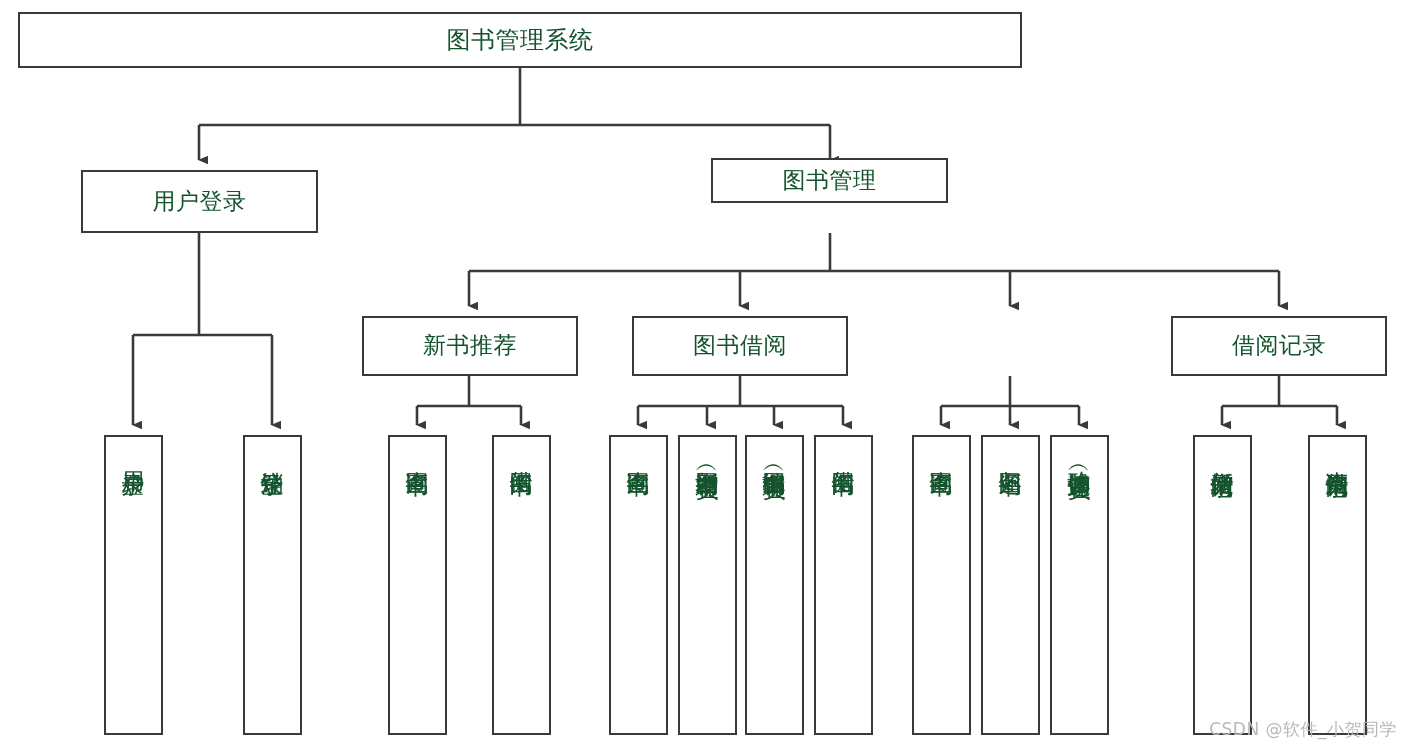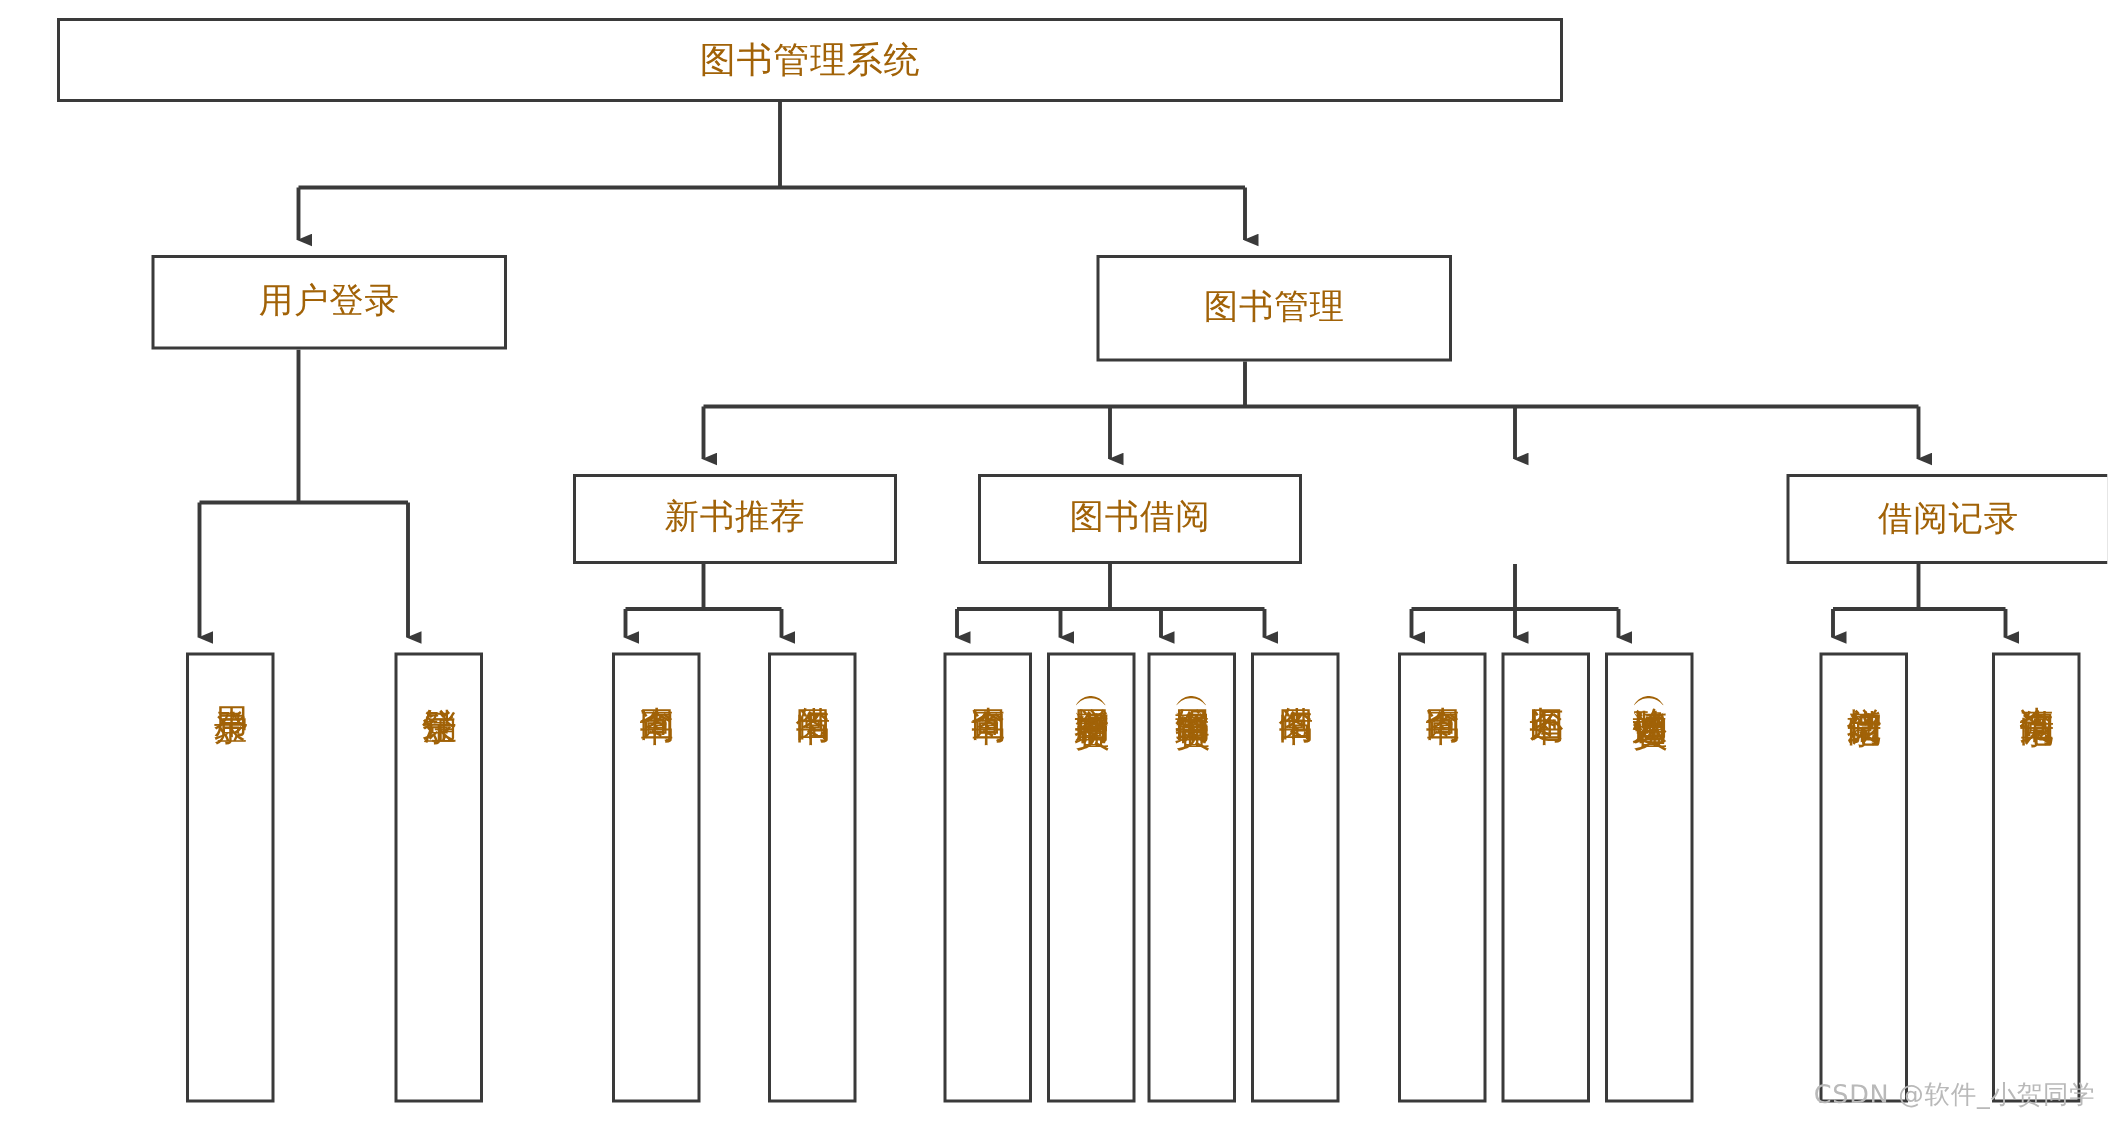--- a/index.html
+++ b/index.html
@@ -26,22 +26,21 @@
     height: 747px;
   }
   .node {
     position: absolute;
     box-sizing: border-box;
     border: 2px solid #3a3a3a;
     background: #ffffff;
     display: flex;
     align-items: center;
     justify-content: center;
-    color: #a16207;
-    margin-left: 20px;
+    color: #14532d;
   }
   .node-label {
     display: block;
     text-align: center;
     line-height: 1.18;
     letter-spacing: 0.5px;
   }
   .node.horizontal .node-label {
     writing-mode: horizontal-tb;
     font-size: 23px;
@@ -130,31 +129,31 @@
     </g>
   </svg>
 
   <div class="node root horizontal" style="left:18px; top:12px; width:1004px; height:56px;">
     <span class="node-label">图书管理系统</span>
   </div>
 
   <div class="node horizontal" style="left:81px; top:170px; width:237px; height:63px;">
     <span class="node-label">用户登录</span>
   </div>
-  <div class="node horizontal" style="left:711px; top:170px; width:237px; height:71px;">
+  <div class="node horizontal" style="left:711px; top:158px; width:237px; height:45px;">
     <span class="node-label">图书管理</span>
   </div>
 
   <div class="node horizontal" style="left:632px; top:316px; width:216px; height:60px;">
     <span class="node-label">图书借阅</span>
   </div>
   <div class="node horizontal" style="left:362px; top:316px; width:216px; height:60px;">
     <span class="node-label">新书推荐</span>
   </div>
-  <div class="node horizontal" style="left:1171px; top:316px; width:216px; height:60px;font-family:Liberation Serif, serif;">
+  <div class="node horizontal" style="left:1171px; top:316px; width:216px; height:60px;">
     <span class="node-label">借阅记录</span>
   </div>
 
   <div class="node leaf" style="left:104px; top:435px; width:59px; height:300px;">
     <span class="node-label">用户登录</span>
   </div>
   <div class="node leaf" style="left:243px; top:435px; width:59px; height:300px;">
     <span class="node-label">注销登录</span>
   </div>
 

